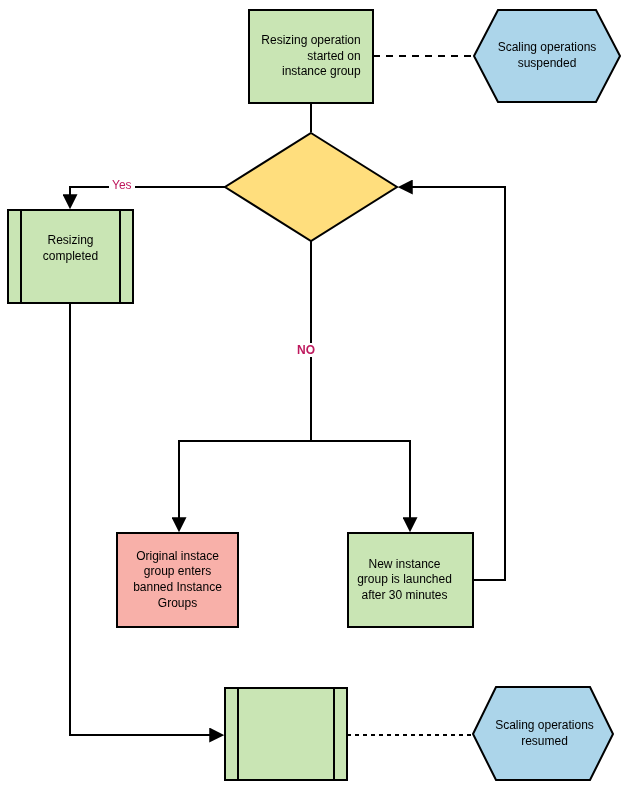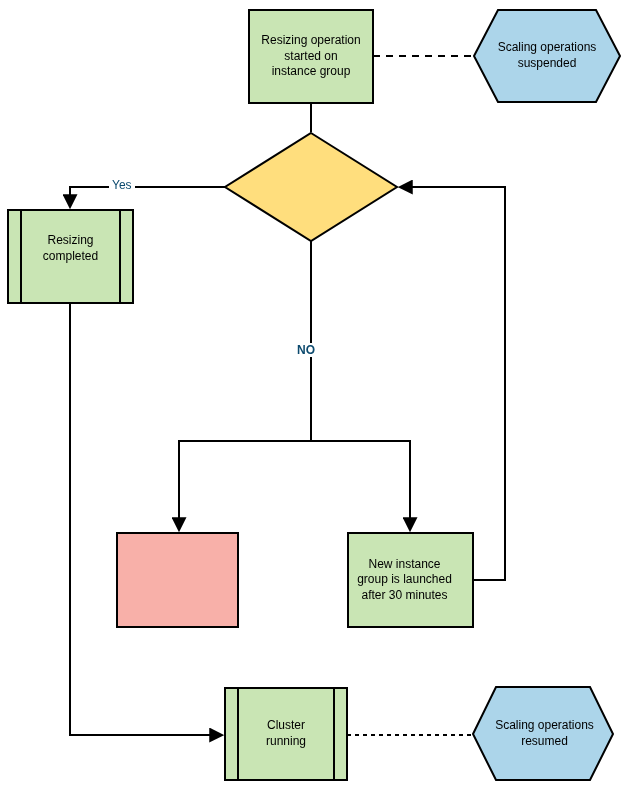--- a/index.html
+++ b/index.html
@@ -44,21 +44,21 @@
     font-size: 12px;
     line-height: 1.3;
     color: #000000;
     white-space: pre-line;
     pointer-events: none;
   }
   .edge-label {
     position: absolute;
     background: #ffffff;
     font-size: 12px;
-    color: #0c4a6e;
+    color: #be185d;
     text-align: center;
     padding: 0 3px;
     pointer-events: none;
   }
 </style>
 </head>
 <body>
 
 <div class="canvas">
 
@@ -93,38 +93,40 @@
 
     <rect class="shape" x="348" y="533" width="125" height="94" fill="#C9E5B4"></rect>
 
     <rect class="shape" x="225" y="688" width="122" height="92" fill="#C9E5B4"></rect>
     <line class="bar" x1="238" y1="688" x2="238" y2="780"></line>
     <line class="bar" x1="334" y1="688" x2="334" y2="780"></line>
 
     <polygon class="shape" points="473,734 496,687 590,687 613,734 590,780 496,780" fill="#ACD5EA"></polygon>
   </svg>
 
-  <div class="node-label" style="left:249px; top:10px; width:124px; height:93px;">Resizing operation
+  <div class="node-label" style="left:249px; top:10px; width:124px; height:93px;text-align:right;">Resizing operation
 started on
 instance group</div>
 
   <div class="node-label" style="left:474px; top:10px; width:146px; height:92px;">Scaling operations
 suspended</div>
 
 
   <div class="node-label" style="left:21px; top:210px; width:99px; height:78px;">Resizing
 completed</div>
 
+  <div class="node-label" style="left:117px; top:533px; width:121px; height:94px;">Original instace
+group enters
+banned Instance
+Groups</div>
 
   <div class="node-label" style="left:348px; top:533px; width:113px; height:94px;">New instance
 group is launched
 after 30 minutes</div>
 
-  <div class="node-label" style="left:238px; top:688px; width:96px; height:92px;">Cluster
-running</div>
 
   <div class="node-label" style="left:473px; top:687px; width:143px; height:93px;">Scaling operations
 resumed</div>
 
   <div class="edge-label" style="left:109px; top:178px;">Yes</div>
 
   <div class="edge-label" style="left:294px; top:343px;font-weight:bold;">NO</div>
 
 </div>
 

